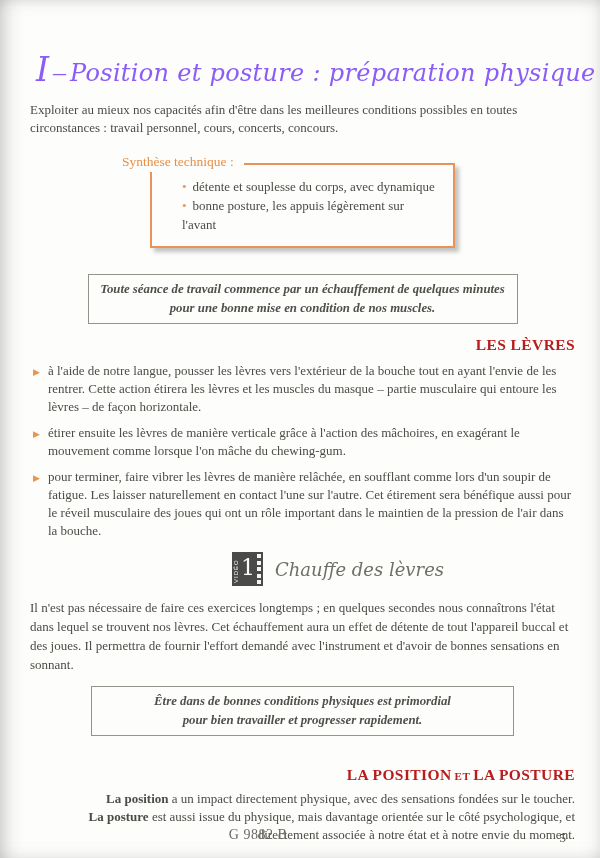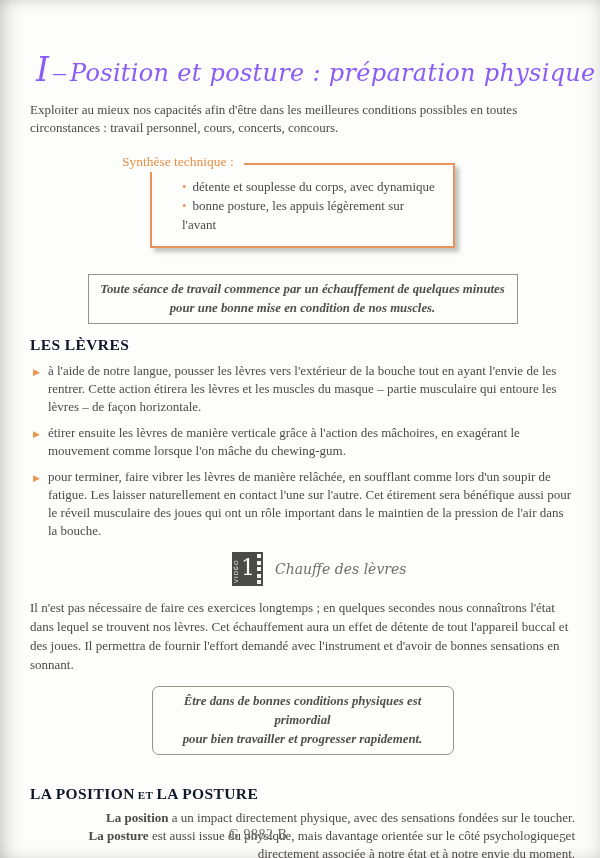--- a/index.html
+++ b/index.html
@@ -38,45 +38,45 @@
   .syn-item{font-size:13px;line-height:19px;}
   .syn-item .dot{color:#e8935a;margin-right:6px;}
 
   
   .quote{
     border:1px solid #95948c;margin:26px auto 12px;text-align:center;
     font-style:italic;font-weight:bold;font-size:12.8px;line-height:19px;
     padding:5px 8px;color:#504f49;background:#fdfdfc;
   }
   .quote.q1{width:430px;box-sizing:border-box;}
-  .quote.q2{width:302px;box-sizing:border-box;margin-top:12px;border-radius:7px;}
+  .quote.q2{width:423px;box-sizing:border-box;margin-top:12px;}
 
   
-  .sec-head{color:#0f172a;font-weight:bold;font-size:15.5px;letter-spacing:.4px;margin:12px 0 0 0;}
+  .sec-head{color:#b91c1c;font-weight:bold;font-size:15.5px;letter-spacing:.4px;margin:12px 0 0 0;text-align:right;}
   .sec-head .small-et{font-size:11px;letter-spacing:.5px;padding:0 3px;text-transform:uppercase;}
 
   
   .bullet{display:flex;margin:8px 0 0 3px;font-size:13px;line-height:18px;}
   .bullet .arrow{color:#e8944a;font-size:9px;line-height:18px;margin:1px 8px 0 0;flex:0 0 auto;}
 
   
   .video-row{margin:12px 0 0 202px;display:flex;align-items:center;}
   .badge{width:31px;height:34px;background:#4a4a48;position:relative;flex:0 0 auto;}
   .badge .num{
     position:absolute;left:9px;top:3px;color:#fbfbf8;font-size:22px;
     font-family:"DejaVu Serif",serif;
   }
   .badge .holes{position:absolute;right:2px;top:2px;bottom:2px;display:flex;flex-direction:column;justify-content:space-between;}
   .badge .hole{width:4px;height:4px;background:#f4f4f0;}
   .badge .vert{
     position:absolute;left:1px;top:3px;height:28px;color:#f4f4f0;
     writing-mode:vertical-rl;transform:rotate(180deg);
     font-size:6px;letter-spacing:1px;font-family:"Liberation Sans",sans-serif;
   }
-  .video-caption{font-style:italic;font-size:14px;color:#6f6e67;margin-left:12px;font-family:"DejaVu Serif",serif;}
+  .video-caption{font-style:italic;font-size:18px;color:#6f6e67;margin-left:12px;font-family:"DejaVu Serif",serif;}
 
   .para{margin:12px 0 0 0;font-size:13px;line-height:19px;}
 
   
   .pp-block{margin:6px 0 0 16px;}
   .pp{font-size:13px;line-height:18px;margin:0;text-align:right;}
   .pp .lead{font-weight:bold;}
 
   
   .footer-ref{position:absolute;left:258px;bottom:15px;transform:translateX(-50%);font-size:14px;color:#6b6a64;letter-spacing:.5px;}

